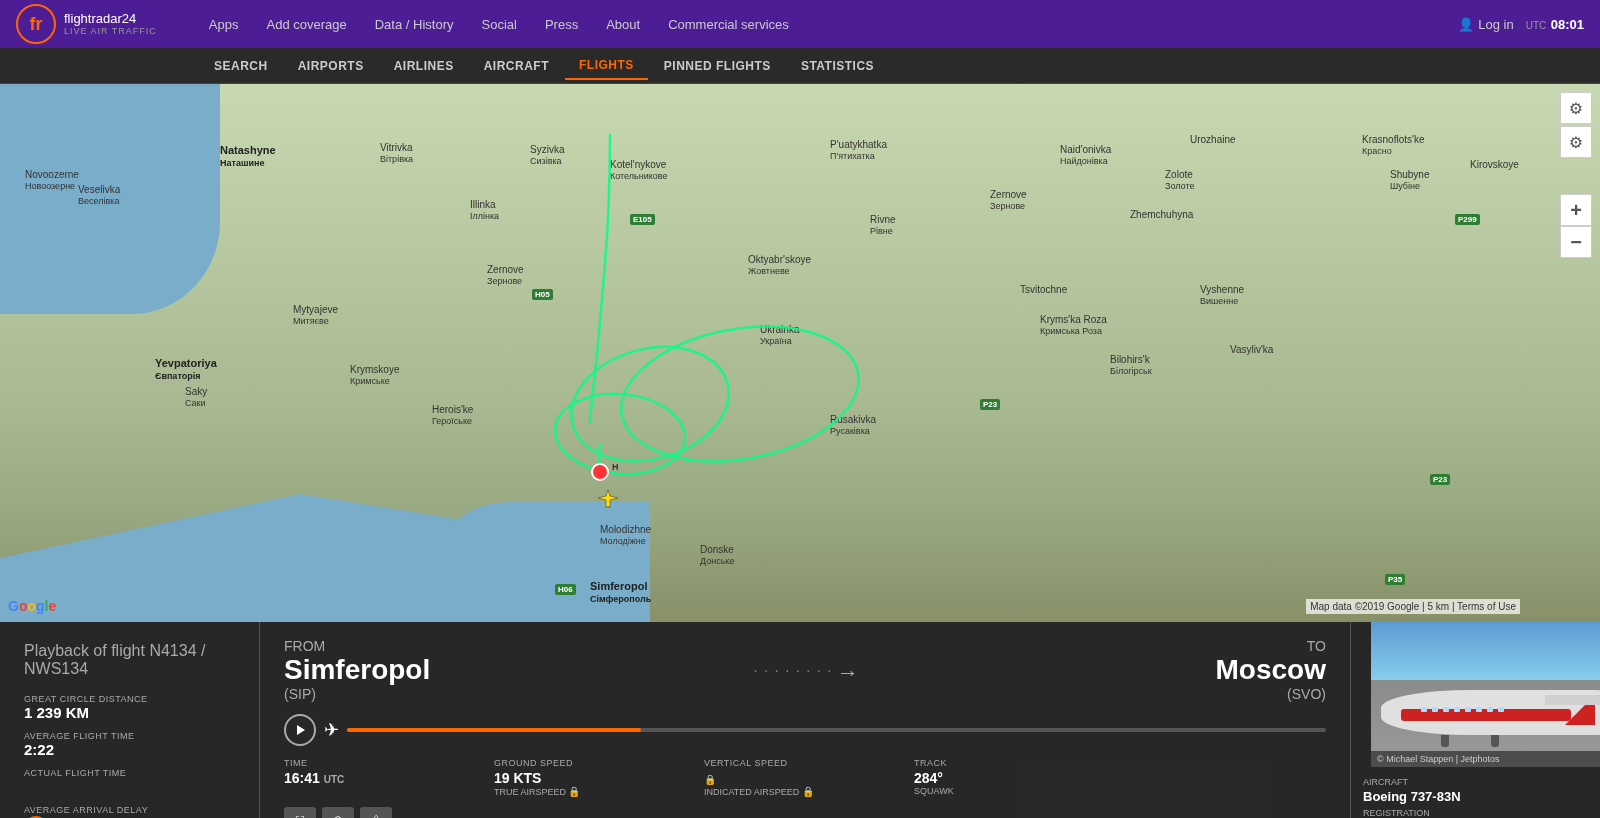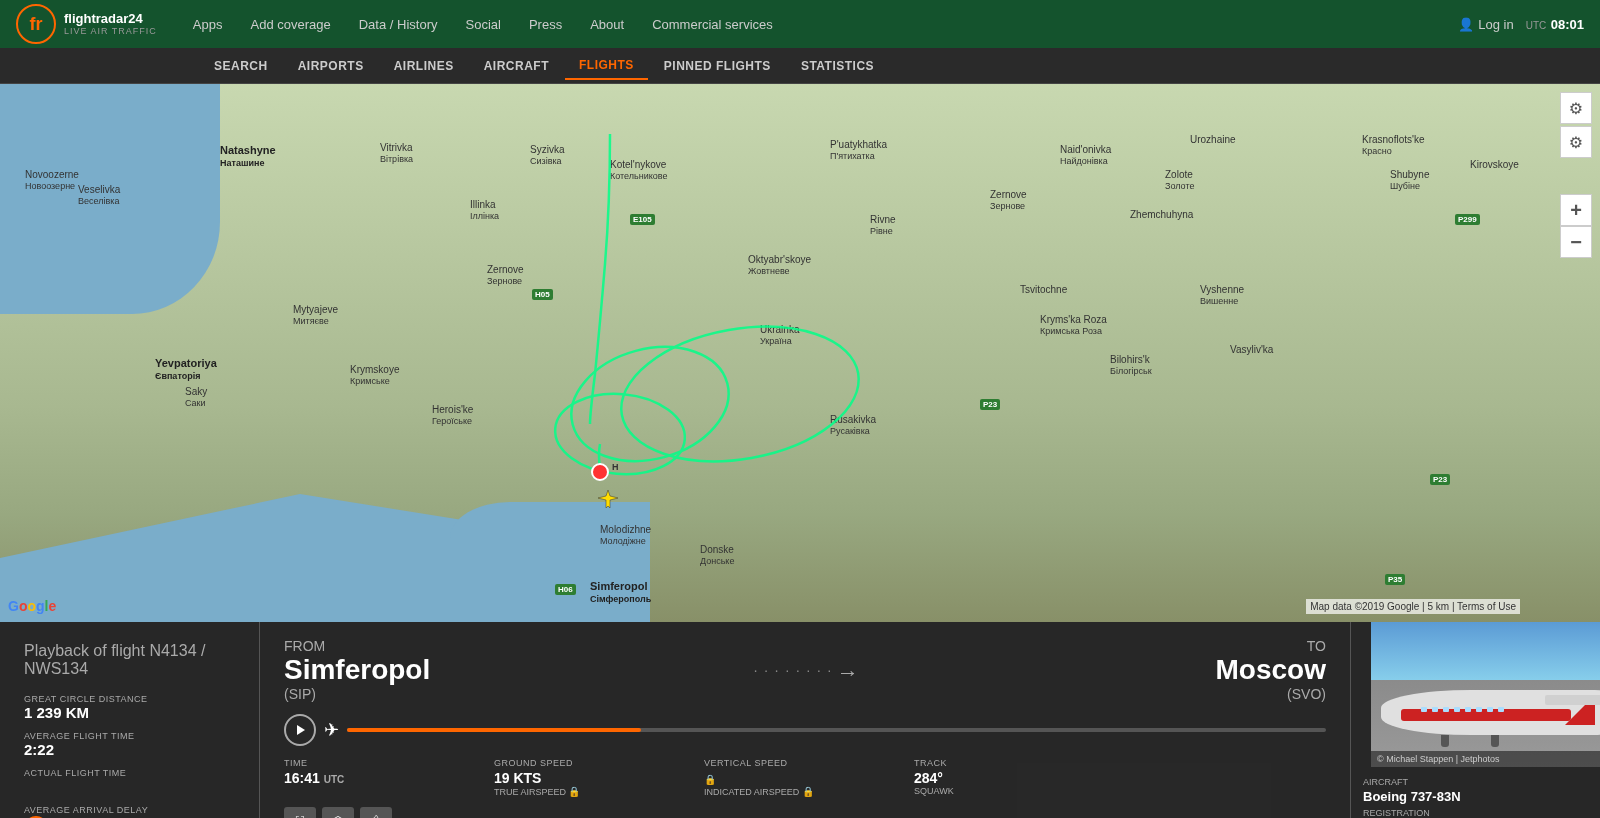--- a/index.html
+++ b/index.html
@@ -1,41 +1,42 @@
 <!DOCTYPE html>
 <html><head>
   <meta charset="utf-8">
   <style>
     * { margin: 0; padding: 0; box-sizing: border-box; }
     body { font-family: Arial, sans-serif; background: #1a1a1a; width: 1600px; height: 818px; overflow: hidden; }
 
     
     .top-nav {
-      background: #14532d;
+      background: #4c1d95;
       height: 48px;
       display: flex;
       align-items: center;
       padding: 0 16px;
       position: relative;
       z-index: 100;
+      gap: 16px;
     }
     .logo-area {
       display: flex;
       align-items: center;
       margin-right: 24px;
     }
     .logo-circle {
       width: 40px; height: 40px;
       border-radius: 50%;
       border: 2px solid #ff6600;
       display: flex; align-items: center; justify-content: center;
       color: #ff6600; font-size: 18px; font-weight: bold;
       margin-right: 8px;
     }
-    .logo-text { color: #fff; font-size: 13px; font-weight: bold; line-height: 1.1; }
+    .logo-text { color: #fff; font-size: 13px; font-weight: normal; line-height: 1.1; }
     .logo-sub { color: #999; font-size: 9px; letter-spacing: 1px; }
     .nav-items { display: flex; align-items: center; gap: 4px; flex: 1; }
     .nav-item {
       color: #ccc; font-size: 13px; padding: 6px 12px;
       cursor: pointer; border-radius: 3px;
     }
     .nav-right { display: flex; align-items: center; gap: 12px; margin-left: auto; }
     .nav-login { color: #ccc; font-size: 13px; cursor: pointer; display: flex; align-items: center; gap: 4px; }
     .nav-time { color: #fff; font-size: 13px; font-weight: bold; }
     .nav-utc { color: #999; font-size: 10px; }

